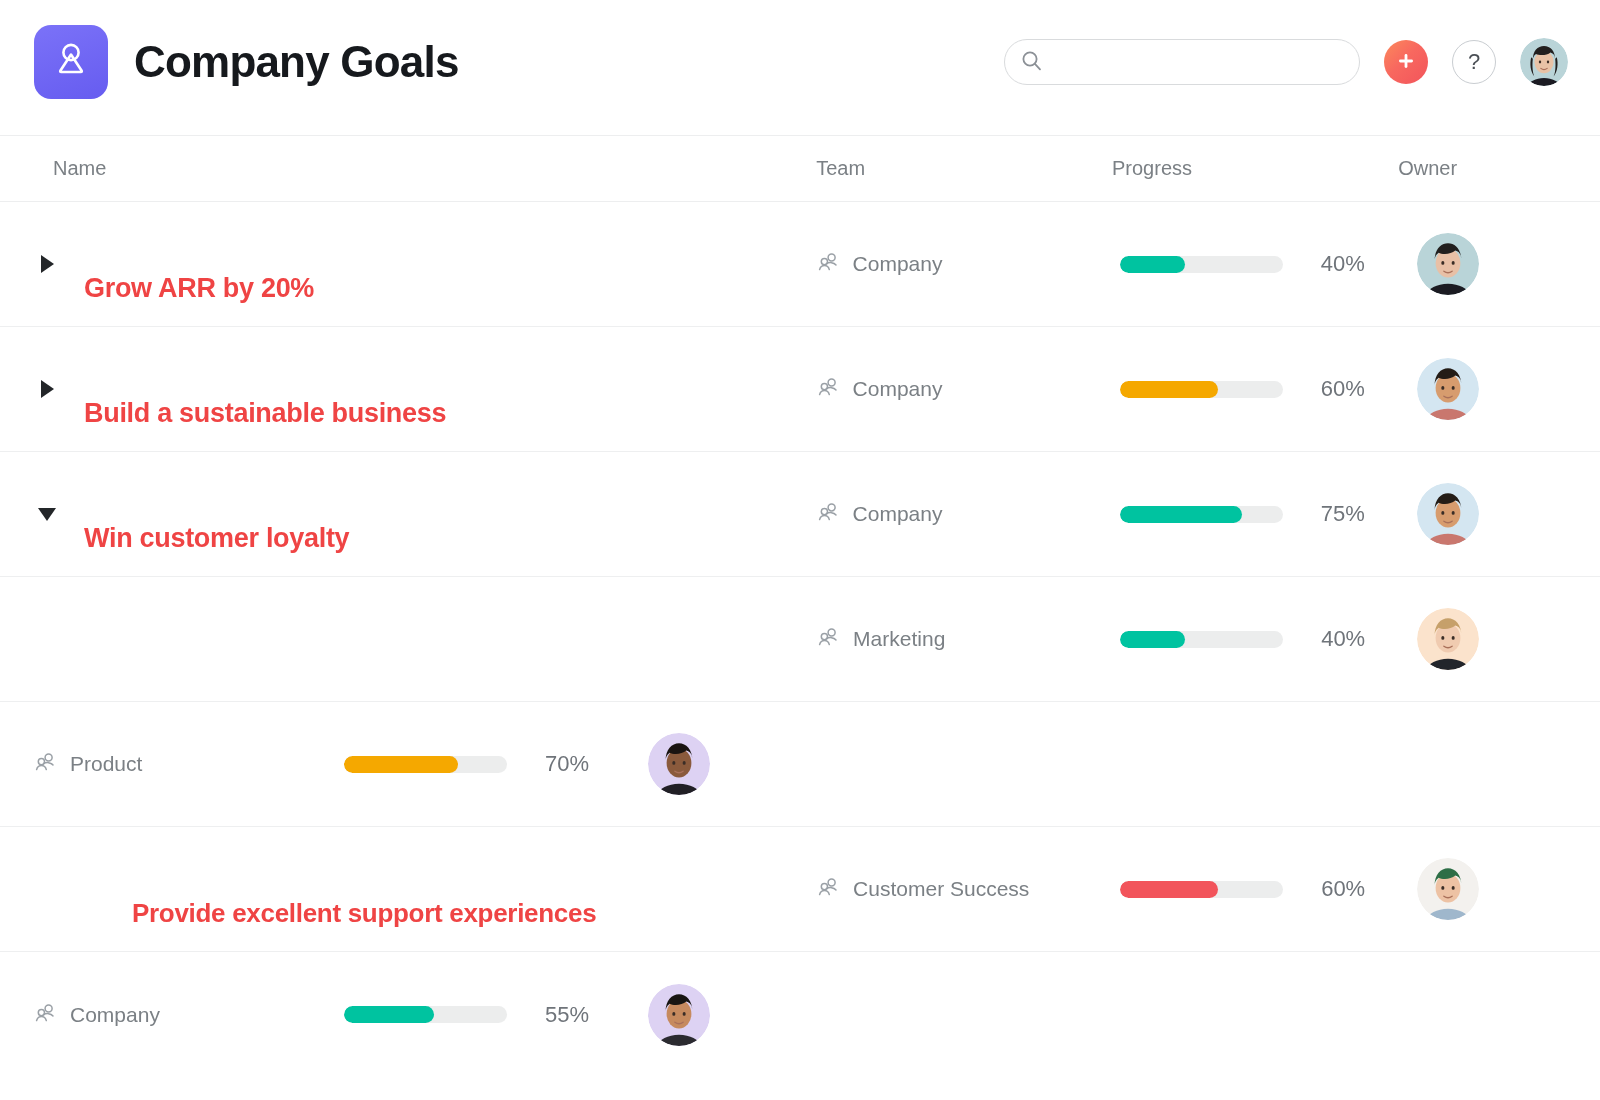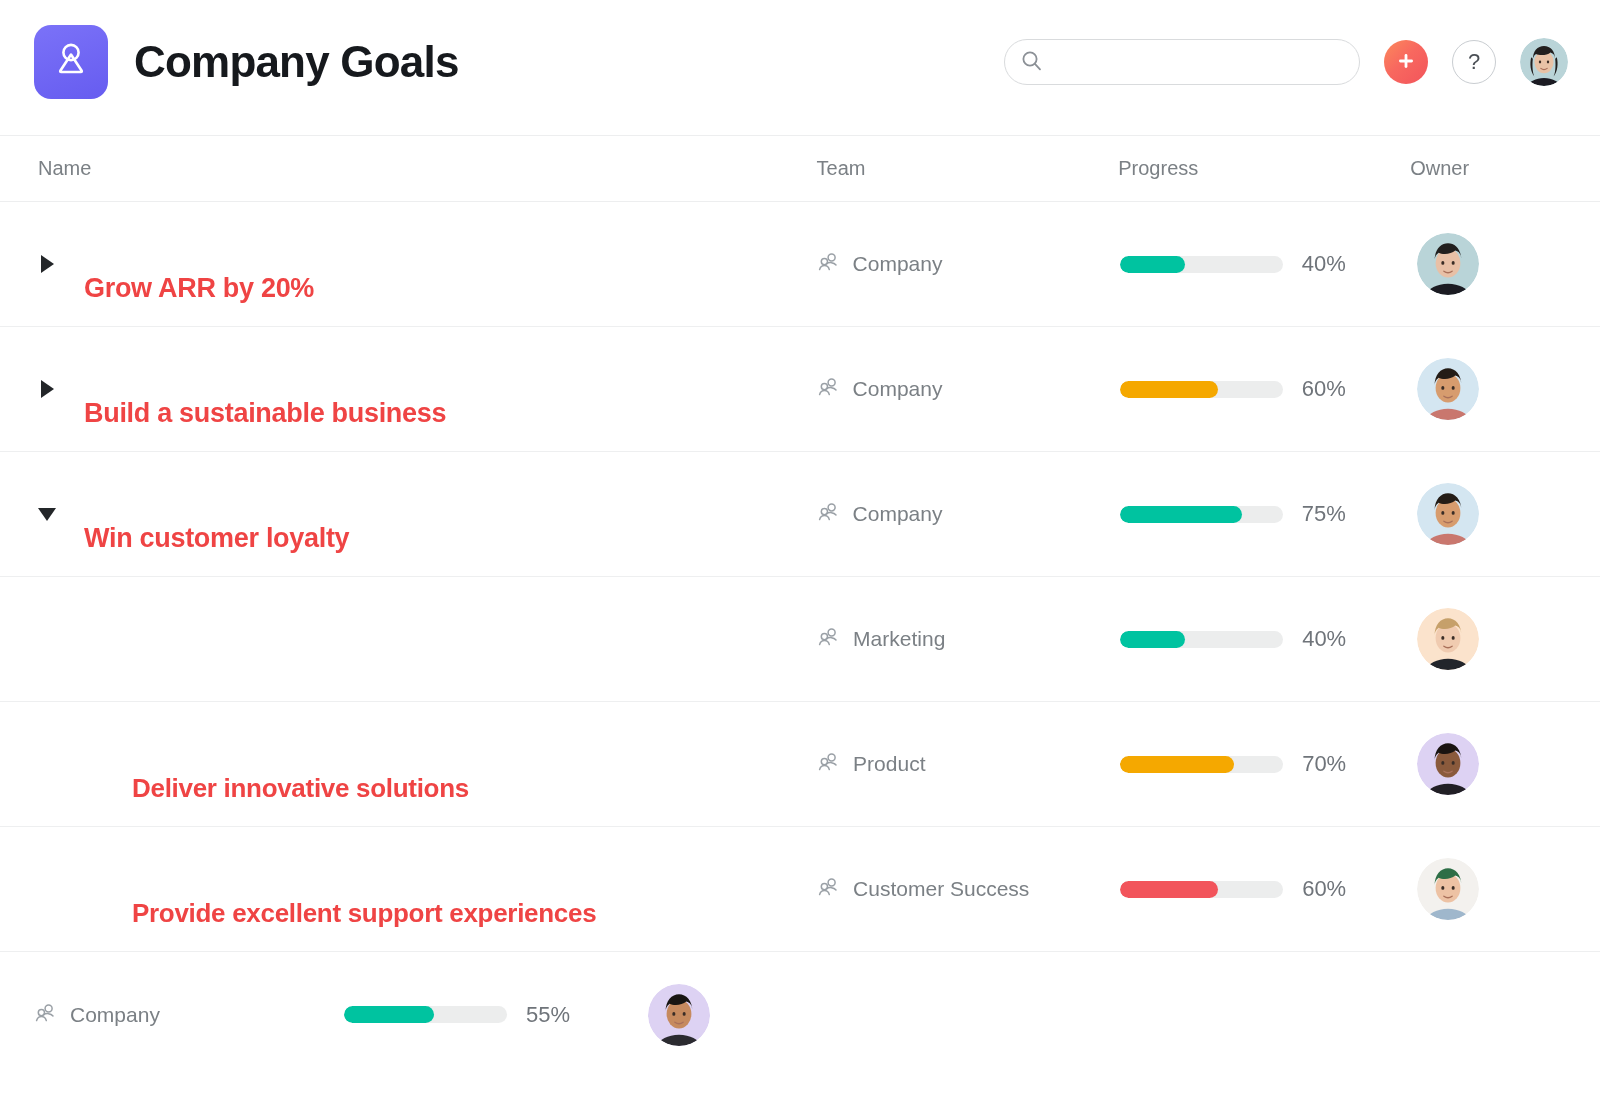--- a/index.html
+++ b/index.html
@@ -127,21 +127,21 @@
   }
 
   
   .table { width: 100%; }
 
   .col-head {
     height: 66px;
     display: flex;
     align-items: center;
     border-bottom: 1px solid #edeeef;
-    padding: 0 38px;
+    padding: 0 53px;
   }
 
   .col-head .cell { font-size: 20px; color: #7b8085; font-weight: 400; }
 
   .cell-name     { width: 800px; }
   .cell-team     { width: 310px; }
   .cell-progress { width: 300px; }
   .cell-owner    { width: 156px; }
 
   .row {
@@ -208,21 +208,21 @@
     font-size: 21px;
     color: #7b8085;
     white-space: nowrap;
     text-align: right;
   }
 
   .progress-cell {
     width: 300px;
     display: flex;
     align-items: center;
-    gap: 19px;
+    gap: 38px;
   }
 
   .bar-track {
     width: 163px;
     height: 17px;
     border-radius: 9px;
     background: #eceded;
     overflow: hidden;
     flex: 0 0 auto;
   }
@@ -493,24 +493,20 @@
       <path d="M17 27c0-11 6-17 13-17s13 6 13 17c0-6-2-9-6-10-4 4-13 4-16 2-3 2-4 5-4 8z" fill="#c6a06a"></path>
       <ellipse cx="25" cy="29" rx="1.5" ry="1.8" fill="#3a2d26"></ellipse>
       <ellipse cx="35" cy="29" rx="1.5" ry="1.8" fill="#3a2d26"></ellipse>
       <path d="M26 37q4 3 8 0" stroke="#a9705a" stroke-width="1.3" fill="none" stroke-linecap="round"></path>
     </g>
             </svg>
           </div>
     </div>
       </div>
       <div class="row child">
-    <div class="name-cell">
-      <span class="twisty spacer"></span>
-      <span class="goal-name">Deliver innovative solutions</span>
-    </div>
     <div class="team-cell">
       <span><svg width="24" height="24" viewBox="0 0 24 24" fill="none">
   <circle cx="14.6" cy="7.4" r="3.5" stroke="#9aa0a6" stroke-width="1.5"></circle>
   <path d="M9.6 13.6c2.8-1.6 7.2-1.3 9.4 1.4" stroke="#9aa0a6" stroke-width="1.5" stroke-linecap="round"></path>
   <circle cx="7.4" cy="11.6" r="3.1" stroke="#9aa0a6" stroke-width="1.5"></circle>
   <path d="M2.6 19.6c.7-2.6 2.6-4 4.9-4s4.1 1.4 4.8 4" stroke="#9aa0a6" stroke-width="1.5" stroke-linecap="round"></path>
 </svg></span>
       <span class="team-label">Product</span>
     </div>
     <div class="progress-cell">

